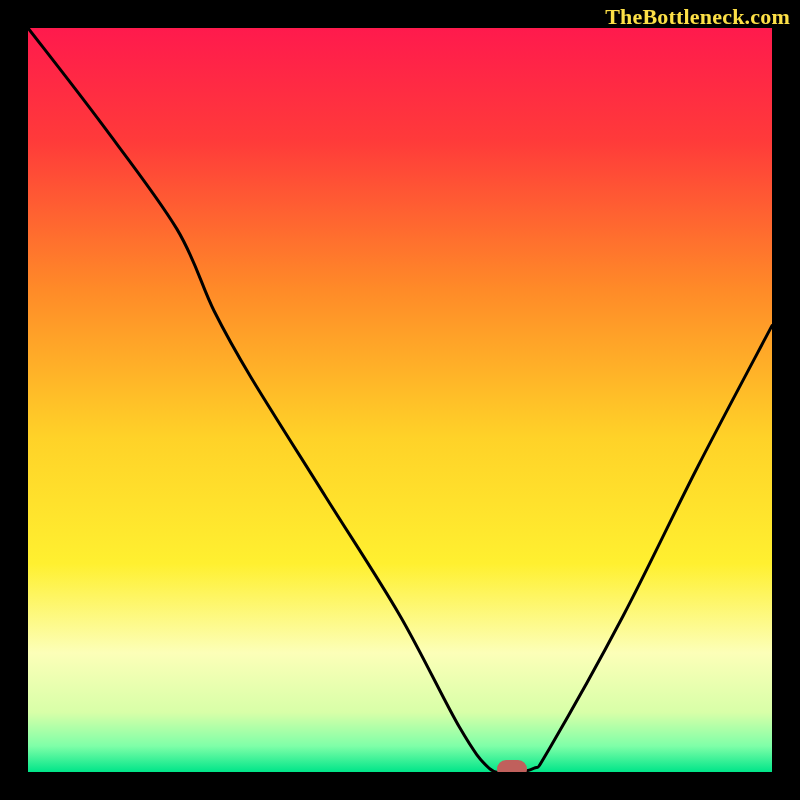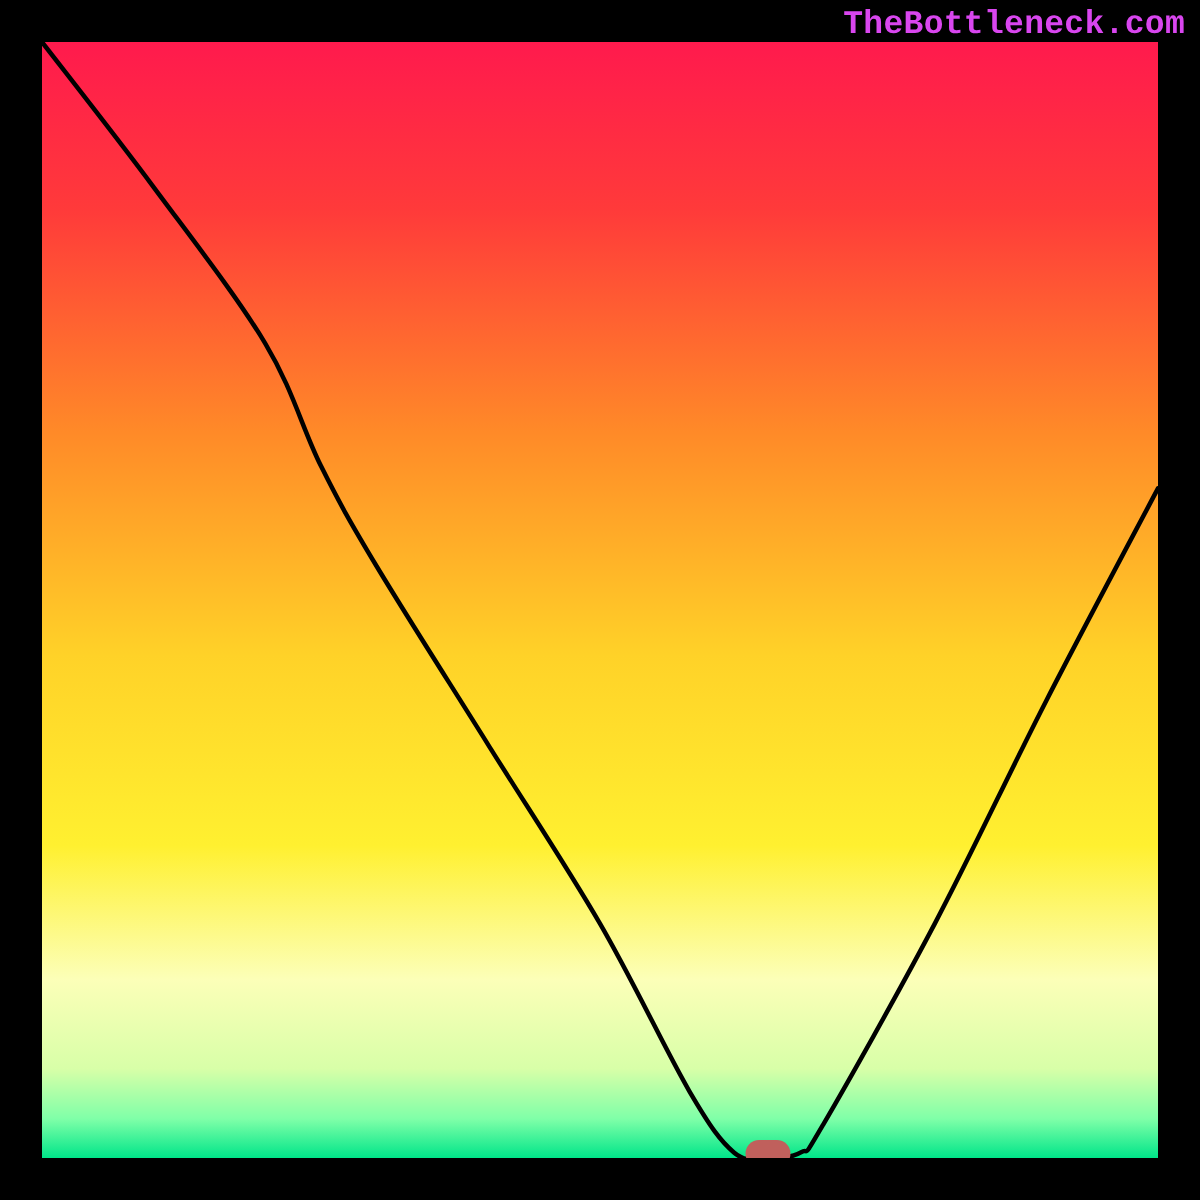--- a/index.html
+++ b/index.html
@@ -30,24 +30,24 @@
     position: absolute;
     left: 0;
     top: 0;
     width: 744px;
     height: 744px;
   }
   .attribution {
     position: absolute;
     top: 4px;
     right: 10px;
-    font-family: Liberation Mono, monospace;
+    font-family: Liberation Serif, serif;
     font-size: 22px;
     font-weight: 600;
-    color: #d946ef;
+    color: #fde047;
     letter-spacing: 0.2px;
   }
   .marker {
     position: absolute;
     width: 30px;
     height: 18px;
     border-radius: 9px;
     background: #c0605c;
     transform: translate(-50%, -50%);
   }

